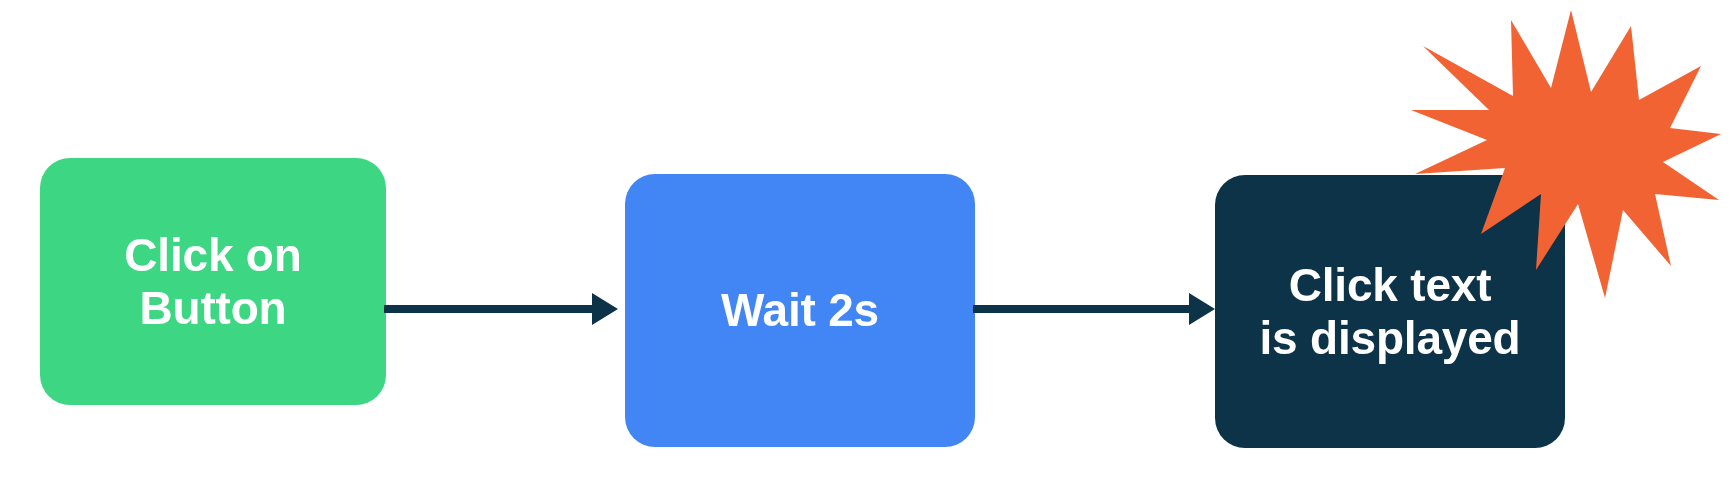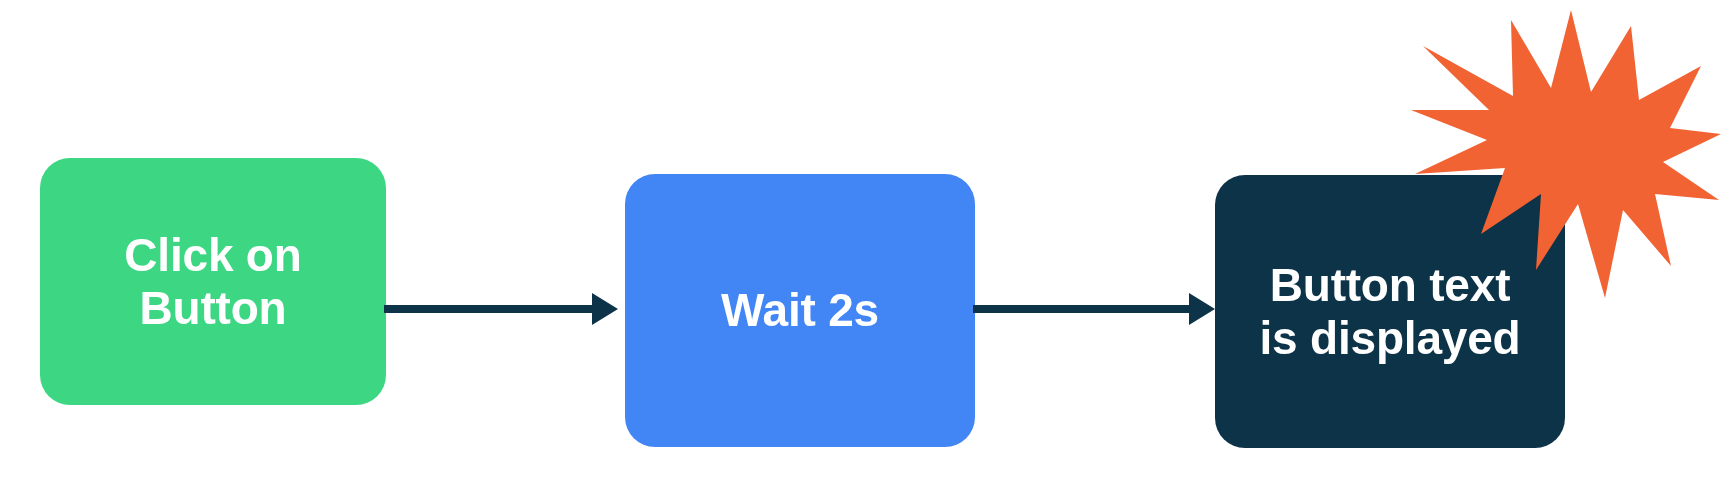--- a/index.html
+++ b/index.html
@@ -128,21 +128,21 @@
     <span class="node-label">Wait 2s</span>
   </div>
 
   <div class="connector" id="connector-2">
     <svg width="244" height="40" viewBox="0 0 244 40" xmlns="http://www.w3.org/2000/svg">
       <path d="M0 16 L216 16 L216 4 L242 20 L216 36 L216 24 L0 24 Z" fill="#0D3348"></path>
     </svg>
   </div>
 
   <div class="node" id="node-assert">
-    <span class="node-label">Button text
+    <span class="node-label">Click text
 is displayed</span>
   </div>
 
   <div id="starburst">
     <svg width="316" height="300" viewBox="0 0 316 300" xmlns="http://www.w3.org/2000/svg">
       <path fill="#F26334" d="
         M 166 6
         L 186 88
         L 226 22
         L 234 96

